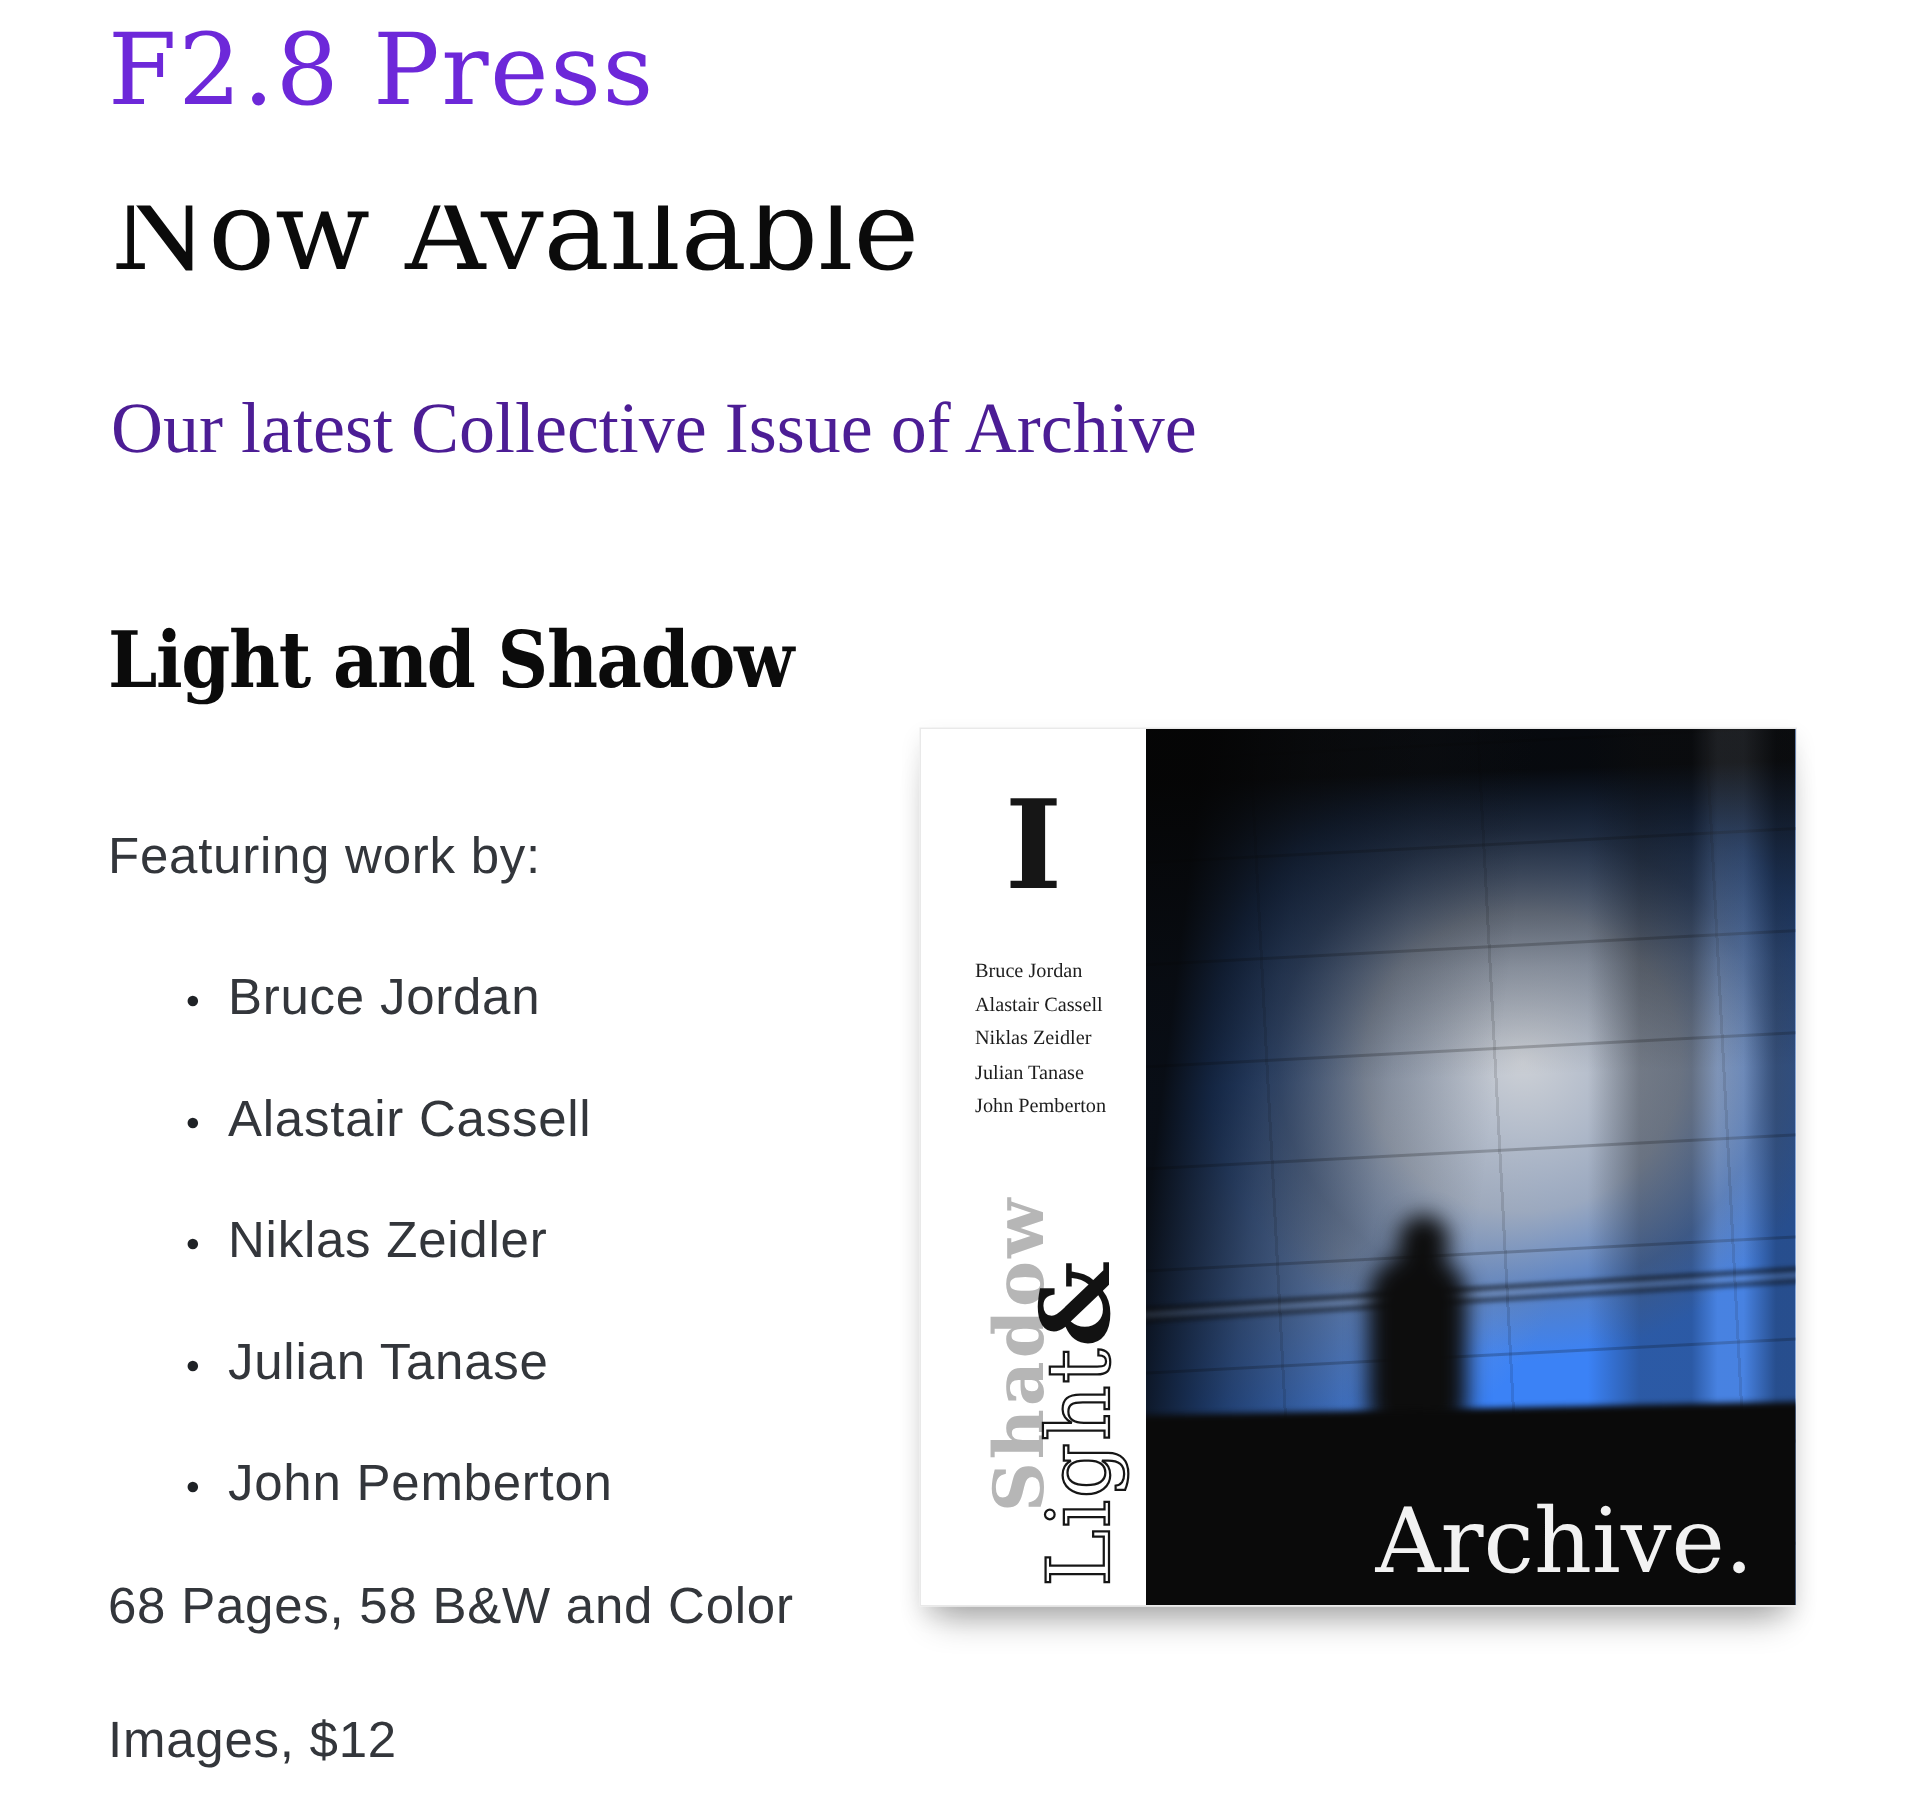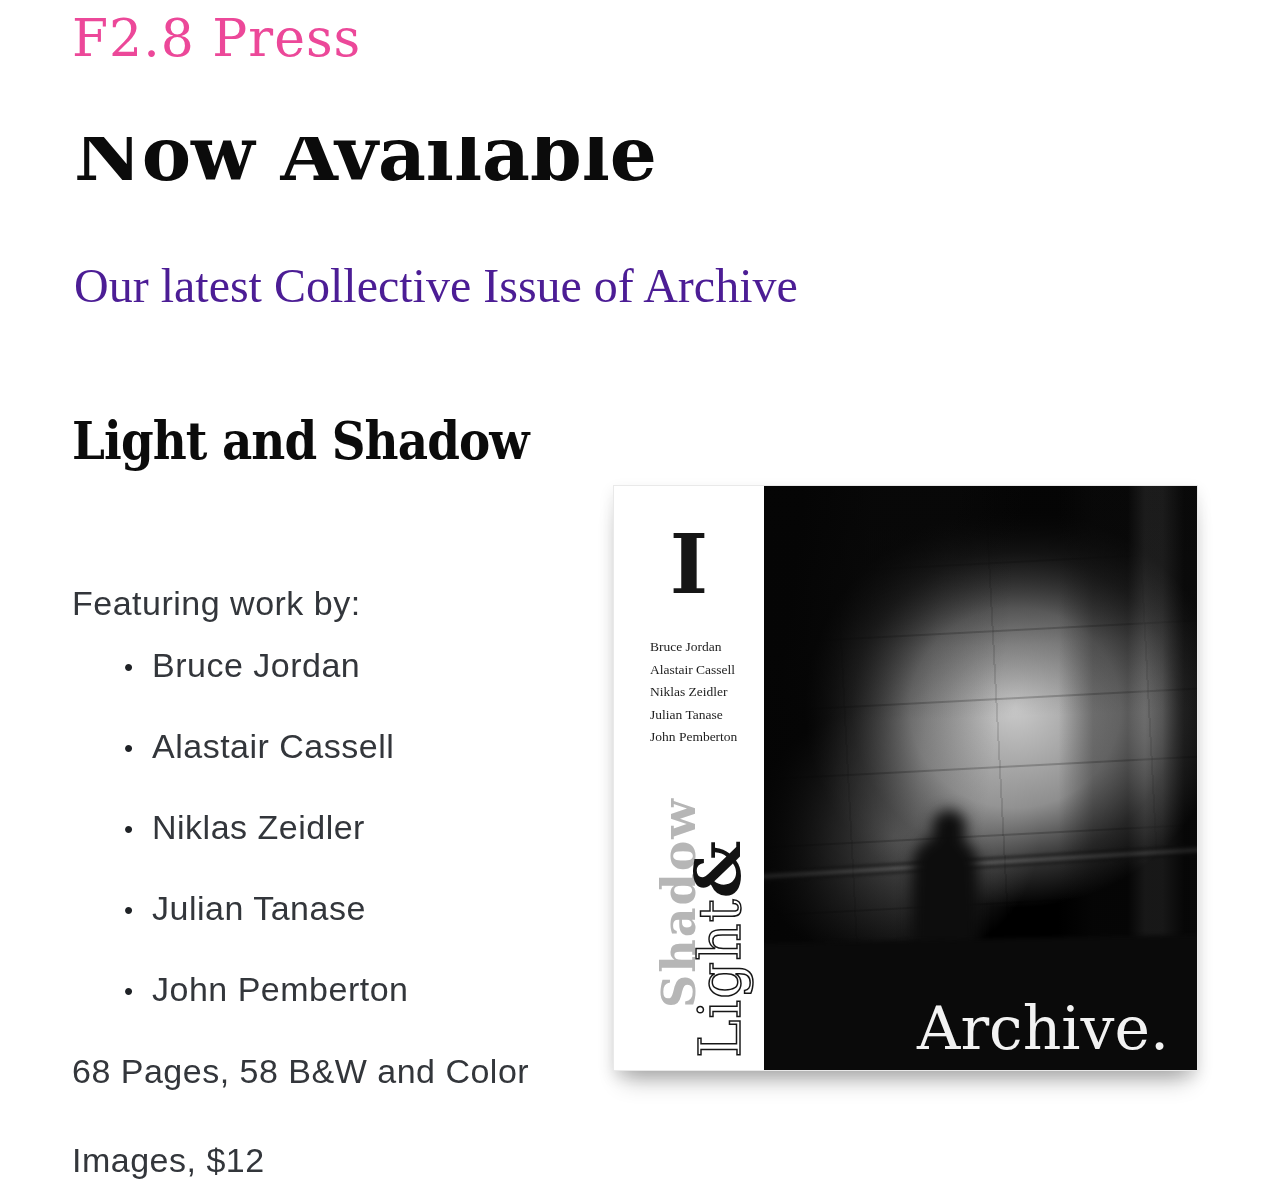--- a/index.html
+++ b/index.html
@@ -2,32 +2,32 @@
 <html><head>
 <meta charset="utf-8">
 <style>
   html,body{margin:0;padding:0;background:#fff;}
   body{width:1275px;height:1200px;position:relative;overflow:hidden;
        font-family:"Liberation Sans",sans-serif;color:#33363b;}
 
   
   .abs{position:absolute;}
   .brand{left:72px;top:8px;font-family:"DejaVu Serif",serif;font-weight:400;
-         font-size:52px;color:#ec4899;letter-spacing:1px;white-space:nowrap;}
+         font-size:66px;color:#6d28d9;letter-spacing:1px;white-space:nowrap;}
   .headline-clip{left:74px;top:137px;height:57px;overflow:hidden;width:700px;}
   .headline{display:block;margin-top:-20px;line-height:1;
-            font-family:"DejaVu Serif",serif;font-weight:700;font-size:74px;
+            font-family:"DejaVu Serif",serif;font-weight:400;font-size:74px;
             color:#0b0b0b;white-space:nowrap;}
   .subheadline{left:74px;top:258px;font-family:"Liberation Serif",serif;
                font-weight:400;font-size:48px;color:#4c1d95;white-space:nowrap;}
   .issue-title{left:72px;top:410px;font-family:"DejaVu Serif",serif;font-weight:700;
                font-size:52px;color:#0b0b0b;letter-spacing:-1px;white-space:nowrap;
                transform:scaleX(.9);transform-origin:left top;}
   .featuring{left:72px;top:552px;font-size:34px;font-weight:300;
-             letter-spacing:.5px;white-space:nowrap;margin-top:32px;}
+             letter-spacing:.5px;white-space:nowrap;}
   ul.contributors{left:72px;top:648px;margin:0;padding:0 0 0 80px;list-style:none;}
   ul.contributors li{position:relative;font-size:34px;font-weight:300;line-height:34px;
                      margin-bottom:47px;letter-spacing:.5px;white-space:nowrap;}
   ul.contributors li::before{content:"\2022";position:absolute;left:-28px;top:2px;
                      font-size:26px;color:#1f2226;}
   .details-1{left:72px;top:1052px;font-size:34px;font-weight:300;letter-spacing:.5px;white-space:nowrap;}
   .details-2{left:72px;top:1141px;font-size:34px;font-weight:300;letter-spacing:.5px;white-space:nowrap;}
 
   
   .cover{left:613px;top:485px;width:585px;height:586px;display:flex;
@@ -44,21 +44,21 @@
            transform:rotate(-90deg);transform-origin:top left;}
   .w-shadow{position:absolute;left:48px;top:0;font-family:"DejaVu Serif",serif;
            font-weight:700;font-size:46px;line-height:1;color:#b6b6b6;
            letter-spacing:2px;z-index:1;white-space:nowrap;}
   .w-light{position:absolute;left:-2px;top:30px;font-family:"DejaVu Serif",serif;
            font-weight:400;font-size:58px;line-height:1;color:#ffffff;
            -webkit-text-stroke:1.5px #161616;letter-spacing:1px;z-index:2;white-space:nowrap;}
   .w-amp{font-weight:700;font-size:64px;color:#121212;-webkit-text-stroke:0;}
 
   
-  .photo{position:relative;flex:1;height:100%;overflow:hidden;background:#000000;}
+  .photo{position:relative;flex:1;height:100%;overflow:hidden;background:#3b82f6;}
   .photo>div{position:absolute;}
   .ph-light{inset:0;background:
       radial-gradient(ellipse 54% 38% at 58% 38%,rgba(212,212,212,.95),rgba(178,178,178,.8) 45%,rgba(125,125,125,.4) 70%,rgba(0,0,0,0) 90%),
       radial-gradient(ellipse 42% 28% at 30% 60%,rgba(165,165,165,.6),rgba(0,0,0,0) 80%);}
   .ph-tiles{left:-15%;top:-10%;width:140%;height:130%;transform:rotate(-3deg);opacity:.55;
       background-image:
       repeating-linear-gradient(to bottom,rgba(0,0,0,0) 0 66px,rgba(0,0,0,.38) 66px 68px),
       repeating-linear-gradient(to right,rgba(0,0,0,0) 0 150px,rgba(0,0,0,.22) 150px 152px);}
   .ph-top{inset:0;background:linear-gradient(178deg,rgba(5,5,5,.96) 6%,rgba(10,10,10,.62) 16%,rgba(20,20,20,.25) 28%,rgba(0,0,0,0) 40%);}
   .ph-left{inset:0;background:linear-gradient(97deg,rgba(5,5,5,.93) 0 8%,rgba(10,10,10,.55) 22%,rgba(20,20,20,.2) 38%,rgba(0,0,0,0) 52%);}

